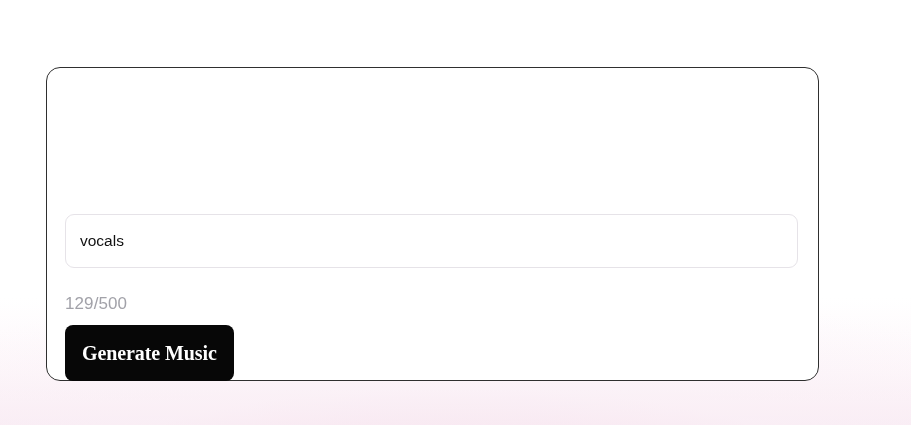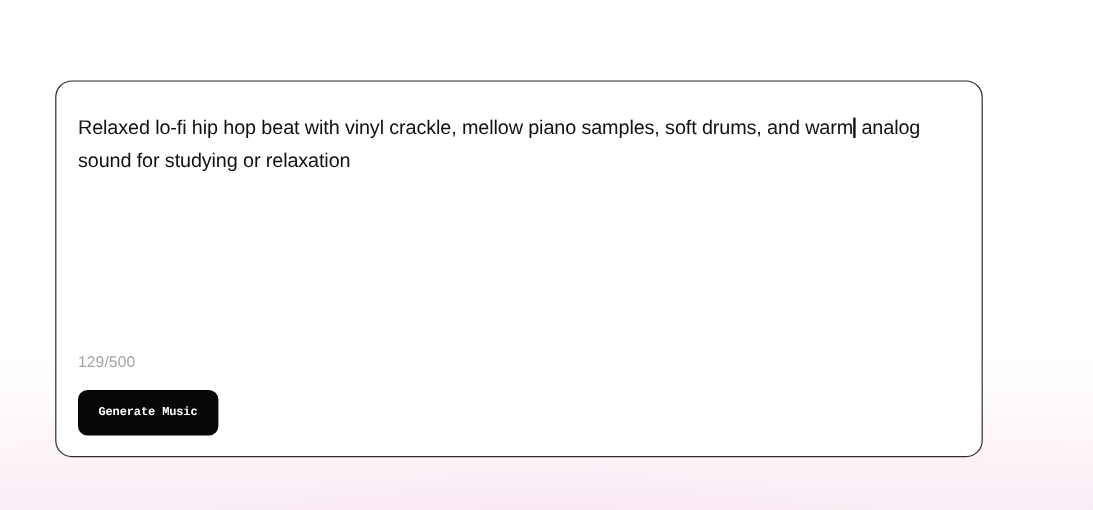--- a/index.html
+++ b/index.html
@@ -98,52 +98,52 @@
     font-size: 15.5px;
     color: #111111;
     outline: none;
   }
   .neg-input::placeholder { color: #b5b5bb; }
 
   .char-counter {
     position: absolute;
     left: 0;
     top: 226px;
-    font-size: 13px;
+    font-size: 17px;
     color: #a2a2a9;
     letter-spacing: 0.1px;
   }
 
   .generate-btn {
     position: absolute;
     left: 0;
     top: 257px;
-    height: 38px;
+    height: 56px;
     padding: 0 17px;
     background: #070707;
     color: #ffffff;
     border: none;
     border-radius: 8px;
-    font-family: Liberation Mono, monospace;
-    font-size: 10px;
+    font-family: Liberation Serif, serif;
+    font-size: 20px;
     font-weight: bold;
     letter-spacing: -0.1px;
     cursor: pointer;
   }
 </style>
 </head>
 <body>
 
 <div class="page-bg"></div>
 
 <div class="generator-card">
   <div class="card-inner">
 
-    <div class="prompt-textarea" contenteditable="false" spellcheck="false" style=""><span>Relaxed lo-fi hip hop beat with vinyl crackle, mellow piano samples, soft drums, and warm</span><span class="caret"></span><span> analog sound for studying or relaxation</span></div>
 
 
+    <input class="neg-input" type="text" value="vocals" placeholder="e.g. vocals, distortion" style="">
 
     <div class="char-counter">129/500</div>
 
     <button class="generate-btn">Generate Music</button>
 
   </div>
 </div>
 
 </body></html>

